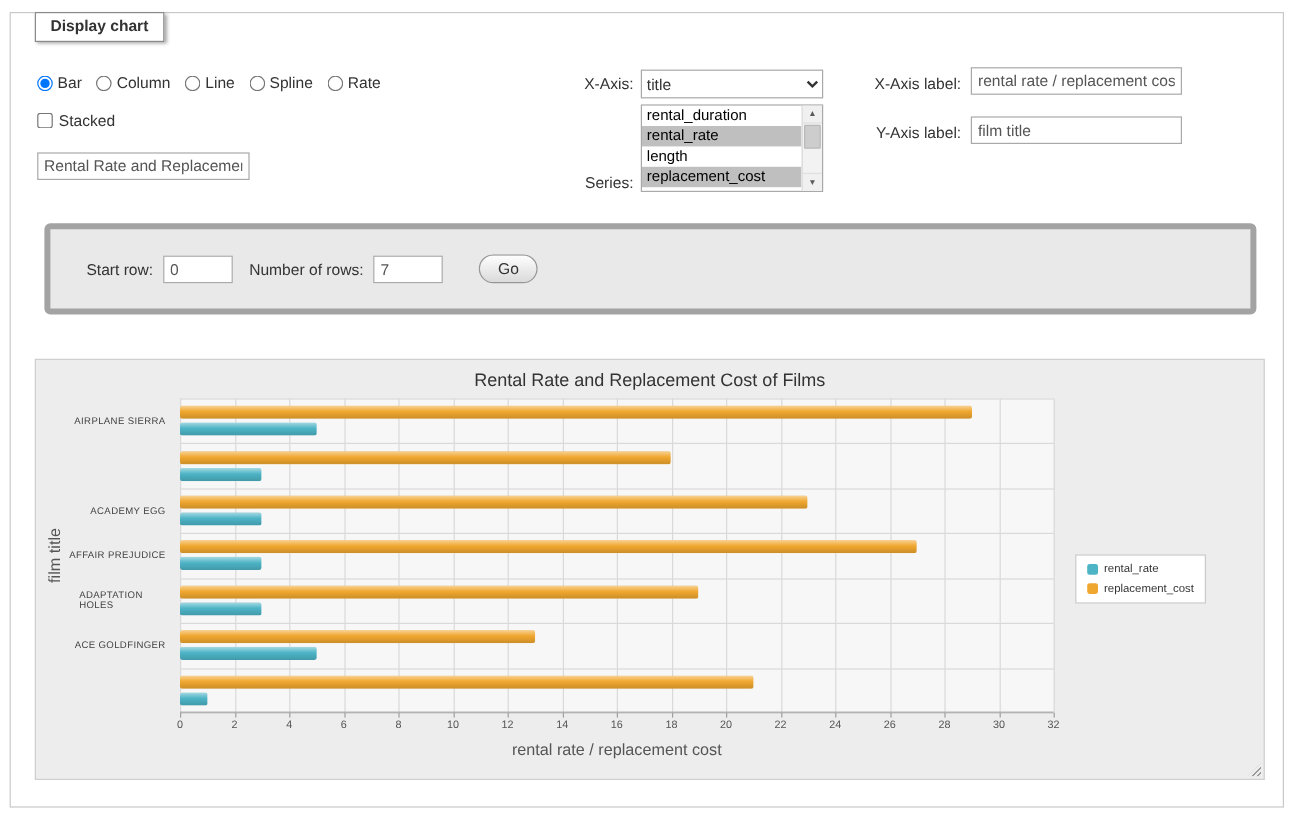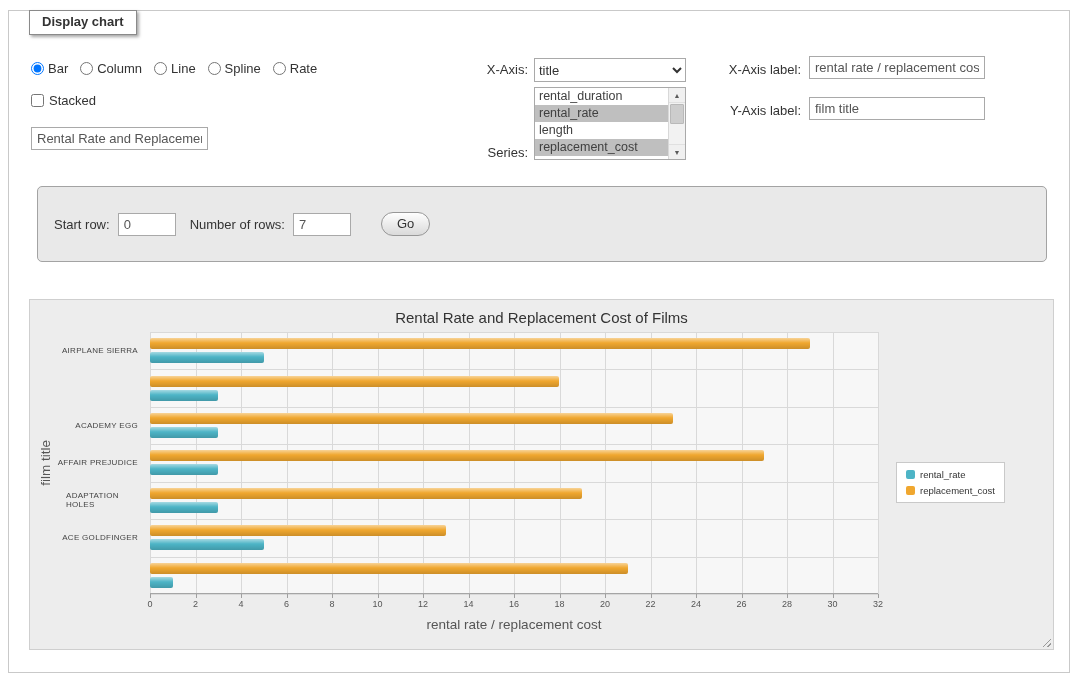--- a/index.html
+++ b/index.html
@@ -12,56 +12,56 @@
   .fieldset {
     position:absolute; left:8px; top:10px; width:1062px; height:663px;
     border:1px solid #c9c9c9; background:#fff;
   }
   .legendbox {
     position:absolute; left:20px; top:-1px; background:#fff;
     border:1px solid #8a8a8a; padding:3px 12px 5px; font-weight:bold;
     box-shadow:2px 2px 3px rgba(0,0,0,0.35); z-index:5; font-size:13px;
   }
   .radio-row { position:absolute; left:22px; top:50px; display:flex; align-items:center; gap:12px; }
-  .radio-item { display:flex; align-items:center; gap:4px; cursor:pointer; }
+  .radio-item { display:flex; align-items:flex-end; gap:4px; cursor:pointer; }
   input[type=radio], input[type=checkbox] { margin:0; }
   .stacked-row { position:absolute; left:22px; top:82px; display:flex; align-items:center; gap:5px; }
   input[type=text] {
     border:1px solid #a9a9a9; padding:2px 5px; font-family:"Liberation Sans",sans-serif;
     font-size:13px; color:#555; height:23px; background:#fff;
   }
   .title-input { position:absolute; left:22px; top:116px; width:177px; }
   .field-label { color:#333; }
   .xaxis-label-span { position:absolute; left:445px; top:51px; width:74px; text-align:right; }
   .xaxis-select {
     position:absolute; left:525px; top:47px; width:152px; height:24px;
     font-family:"Liberation Sans",sans-serif; font-size:13px; color:#333;
     border:1px solid #a9a9a9; background:#fff;
   }
   .series-label-span { position:absolute; left:445px; top:134px; width:74px; text-align:right; }
   .series-listbox {
     position:absolute; left:525px; top:76px; width:152px; height:73px;
     border:1px solid #a9a9a9; background:#fff; display:flex; overflow:hidden;
   }
   .series-opts { flex:1; overflow:hidden; }
-  .opt { height:17px; line-height:17px; padding-left:4px; font-size:12.5px; white-space:nowrap; color:#404040; cursor:default; }
+  .opt { height:17px; line-height:17px; padding-left:4px; font-size:12.5px; white-space:nowrap; color:#000000; cursor:default; }
   .opt.sel { background:#bfbfbf; }
   .scrollbar { width:17px; background:#f2f2f2; border-left:1px solid #d8d8d8; position:relative; flex:0 0 17px; }
   .scroll-btn { position:absolute; left:0; right:0; height:15px; display:flex; align-items:center; justify-content:center; font-size:7px; color:#5a5a5a; background:#f0f0f0; cursor:pointer; }
   .scroll-btn.up { top:0; border-bottom:1px solid #e0e0e0; }
   .scroll-btn.down { bottom:0; border-top:1px solid #e0e0e0; }
   .scroll-thumb { position:absolute; left:1px; right:1px; top:16px; height:20px; background:#cdcdcd; border:1px solid #b9b9b9; border-radius:1px; cursor:grab; }
   .xlabel-field-label { position:absolute; left:688px; top:51px; width:104px; text-align:right; }
   .xlabel-input { position:absolute; left:800px; top:45px; width:176px; }
   .ylabel-field-label { position:absolute; left:688px; top:92px; width:104px; text-align:right; }
   .ylabel-input { position:absolute; left:800px; top:86px; width:176px; }
   .rows-panel {
     position:absolute; left:28px; top:175px; width:1010px; height:76px;
-    background:#e9e9e9; border:1px solid #a3a3a3; border-radius:5px;
-    display:flex; align-items:center; padding-left:16px; gap:8px;
+    background:#e9e9e9; border:5px solid #a3a3a3; border-radius:5px;
+    display:flex; align-items:center; padding-left:30px; gap:8px;
   }
   .rows-panel input[type=text] { width:58px; }
   .nr-label { margin-left:6px; }
   .go-btn {
     margin-left:22px; border:1px solid #979797; border-radius:12px;
     background:linear-gradient(#fefefe,#dadada); padding:3px 15px 4px;
     font-family:"Liberation Sans",sans-serif; font-size:13px; color:#333; cursor:pointer;
   }
   .chart {
     position:absolute; left:20px; top:288px; width:1025px; height:351px;

